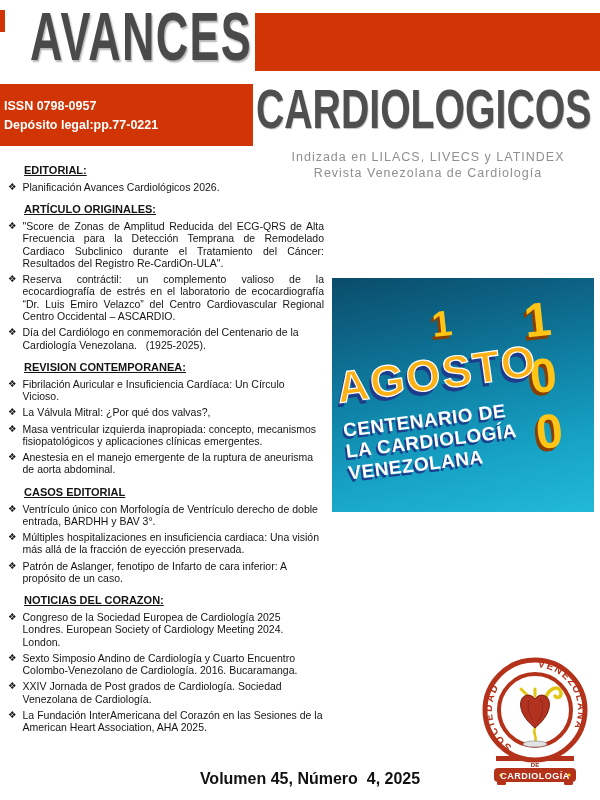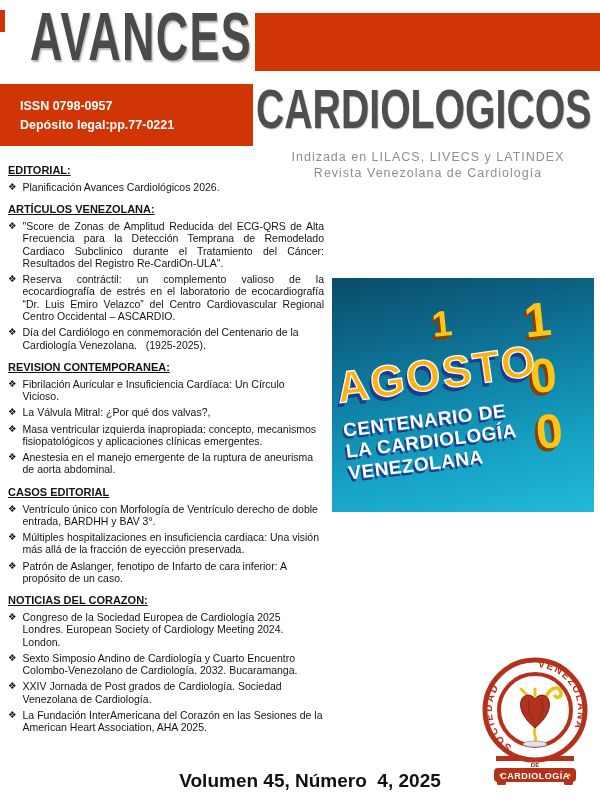--- a/index.html
+++ b/index.html
@@ -13,35 +13,35 @@
   
   .left-tick { position:absolute; left:0; top:10px; width:5px; height:22px; background:var(--accent); }
   .title-avances {
     position:absolute; left:30px; top:2px; font-size:68px; font-weight:800;
     color:#4a4a4a; letter-spacing:2px; line-height:1;
     transform:scaleX(0.66); transform-origin:left top;
     text-shadow:2px 2px 2px #b5b5b5; white-space:nowrap; z-index:2;
   }
   .redbar-top { position:absolute; left:255px; top:13px; width:345px; height:58px; background:var(--accent); }
   .redbar-issn { position:absolute; left:0; top:84px; width:253px; height:62px; background:var(--accent); }
-  .issn-block { padding:13px 0 0 20px; color:#fff; font-weight:bold; font-size:12.5px; line-height:1.5; }
+  .issn-block { padding:13px 0 0 4px; color:#fff; font-weight:bold; font-size:12.5px; line-height:1.5; }
   .title-cardiologicos {
     position:absolute; left:256px; top:80px; font-size:56px; font-weight:800;
     color:#4f4f4f; line-height:1.05; letter-spacing:0;
     transform:scaleX(0.70); transform-origin:left top;
     text-shadow:1px 1px 1px #bdbdbd; white-space:nowrap; z-index:2;
   }
   .subtitle {
     position:absolute; left:256px; top:149px; width:344px; text-align:center;
     color:#8f8f8f; font-size:12.5px; letter-spacing:1px; line-height:1.3; white-space:nowrap;
   }
 
   
   .toc { position:absolute; left:8px; top:164px; width:316px; font-size:10.5px; line-height:1.17; }
-  .toc-heading { font-weight:bold; font-size:11px; text-decoration:underline; margin:10px 0 4px 0; }
+  .toc-heading { font-weight:bold; font-size:11px; text-decoration:underline; margin:10px 0 4px 16px; }
   .toc-section:first-child .toc-heading { margin-top:0; }
   .toc-item { display:flex; gap:6px; margin-bottom:4px; }
   .toc-item .b { flex:0 0 auto; font-size:9.5px; line-height:12px; }
   .toc-item .t { flex:1 1 auto; }
   .toc-item.justify .t { text-align:justify; }
 
   
   .promo {
     position:absolute; left:332px; top:278px; width:262px; height:234px; overflow:hidden;
     background:linear-gradient(168deg,#0a4c6a 0%,#0d6486 22%,#0f84a8 48%,#17a4c6 75%,#22b9d9 100%);
@@ -65,21 +65,21 @@
     color:#ffffff; letter-spacing:0.5px; transform:rotate(-7deg); transform-origin:left top;
     text-shadow:-2px 2.5px 0 #1e3c8c; white-space:nowrap;
   }
 
   
   .logo { position:absolute; left:480px; top:650px; width:110px; height:140px; }
 
   
   .volume {
     position:absolute; left:160px; top:770px; width:300px; text-align:center;
-    font-weight:bold; font-size:19px; color:#111;
+    font-weight:bold; font-size:16px; color:#111;
   }
 </style>
 </head>
 <body>
 
 <div class="left-tick"></div>
 <div class="title-avances">AVANCES</div>
 <div class="redbar-top"></div>
 <div class="redbar-issn">
   <div class="issn-block">
@@ -95,21 +95,21 @@
 
 <div class="toc">
     <div class="toc-section">
       <div class="toc-heading">EDITORIAL:</div>
       <div class="toc-item">
         <span class="b">❖</span>
         <span class="t">Planificación Avances Cardiológicos 2026.</span>
       </div>
     </div>
     <div class="toc-section">
-      <div class="toc-heading">ARTÍCULOS VENEZOLANA:</div>
+      <div class="toc-heading">ARTÍCULO ORIGINALES:</div>
       <div class="toc-item justify">
         <span class="b">❖</span>
         <span class="t">"Score de Zonas de Amplitud Reducida del ECG-QRS de Alta Frecuencia para la Detección Temprana de Remodelado Cardiaco Subclinico durante el Tratamiento del Cáncer: Resultados del Registro Re-CardiOn-ULA".</span>
       </div>
       <div class="toc-item justify">
         <span class="b">❖</span>
         <span class="t">Reserva contráctil: un complemento valioso de la ecocardiografía de estrés en el laboratorio de ecocardiografía “Dr. Luis Emiro Velazco” del Centro Cardiovascular Regional Centro Occidental – ASCARDIO.</span>
       </div>
     </div>
     <div class="toc-section">
@@ -153,21 +153,21 @@
       </div>
     </div>
     <div class="toc-section">
       <div class="toc-heading">NOTICIAS DEL CORAZON:</div>
       <div class="toc-item">
         <span class="b">❖</span>
         <span class="t">Congreso de la Sociedad Europea de Cardiología 2025 Londres. European Society of Cardiology Meeting 2024. London.</span>
       </div>
       <div class="toc-item">
         <span class="b">❖</span>
-        <span class="t">Sexto Simposio Andino de Cardiología y Cuarto Encuentro Colombo-Venezolano de Cardiología. 2032. Bucaramanga.</span>
+        <span class="t">Sexto Simposio Andino de Cardiología y Cuarto Encuentro Colombo-Venezolano de Cardiología. 2016. Bucaramanga.</span>
       </div>
       <div class="toc-item">
         <span class="b">❖</span>
         <span class="t">XXIV Jornada de Post grados de Cardiología. Sociedad Venezolana de Cardiología.</span>
       </div>
       <div class="toc-item">
         <span class="b">❖</span>
         <span class="t">La Fundación InterAmericana del Corazón en las Sesiones de la American Heart Association, AHA 2025.</span>
       </div>
     </div>

